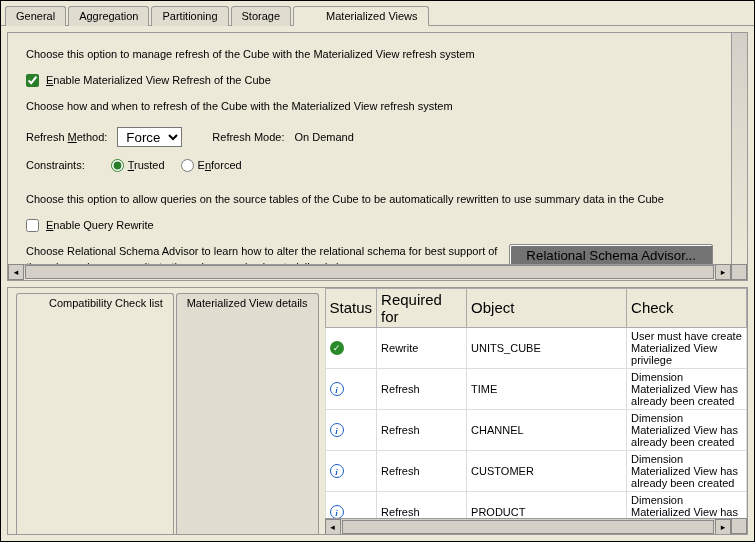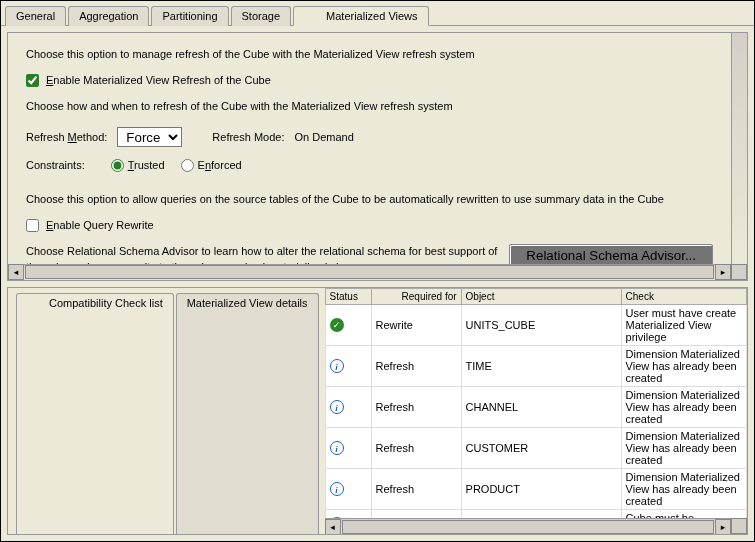--- a/index.html
+++ b/index.html
@@ -24,21 +24,21 @@
 .select { border: 1px solid #777; background: #fff; padding: 1px 4px; height: 20px; }
 .radio-group { display: flex; gap: 20px; align-items: center; }
 .radio-opt { display: flex; align-items: center; gap: 4px; }
 .radio-opt input { accent-color: #2a7e2a; }
 .btn { border: 1px solid #888; background: #737373; padding: 3px 16px; cursor: pointer; border-radius: 2px; box-shadow: 1px 1px 0 #fff inset; }
 .bottom-half { flex: 1; display: flex; flex-direction: row; margin: 0 6px 6px 6px; border: 1px solid #999; overflow: hidden; }
 .subtabs { display: flex; padding: 4px 4px 0 8px; }
 .sub-content { flex: 1; overflow: hidden; display: flex; flex-direction: column; }
 .grid { flex: 1; overflow: auto; }
 table { border-collapse: collapse; width: 100%; background: #fff; }
-th { background: #ece9d8; border: 1px solid #aaa; padding: 2px 4px; text-align: left; font-weight: normal; font-size: 10px; }
+th { background: #ece9d8; border: 1px solid #aaa; padding: 2px 4px; text-align: left; font-weight: normal; font-size: 15px; }
 td { border: 1px solid #ddd; padding: 2px 4px; font-size: 11px; background: #fff; }
 .status-icon { width: 14px; height: 14px; display: inline-block; border-radius: 50%; text-align: center; line-height: 14px; font-size: 9px; color: #fff; }
 .status-ok { background: #2a8a2a; }
 .status-info { background: #fff; color: #1a5ec8; border: 1px solid #1a5ec8; font-weight: bold; font-style: italic; font-family: serif; }
 .u { text-decoration: underline; }
 .flex-row { display: flex; }
 .flex-fill { flex: 1; }
 .label { white-space: nowrap; }
 .corner { width: 16px; height: 16px; background: #d4d0c8; border: 1px solid #888; }
 </style>
@@ -120,21 +120,21 @@
     <div class="subtabs">
       <div class="tab active">Compatibility Check list</div>
       <div class="tab inactive">Materialized View details</div>
     </div>
     <div class="sub-content">
       <div class="grid">
         <table>
           <thead>
             <tr>
               <th style="width:46px;">Status</th>
-              <th style="width:90px;text-align:right;">Required for</th>
+              <th style="width:90px;">Required for</th>
               <th style="width:160px;">Object</th>
               <th>Check</th>
             </tr>
           </thead>
           <tbody id="grid-body">
               <tr>
                 <td><span class="status-icon status-ok">✓</span></td>
                 <td>Rewrite</td>
                 <td>UNITS_CUBE</td>
                 <td>User must have create Materialized View privilege</td>

